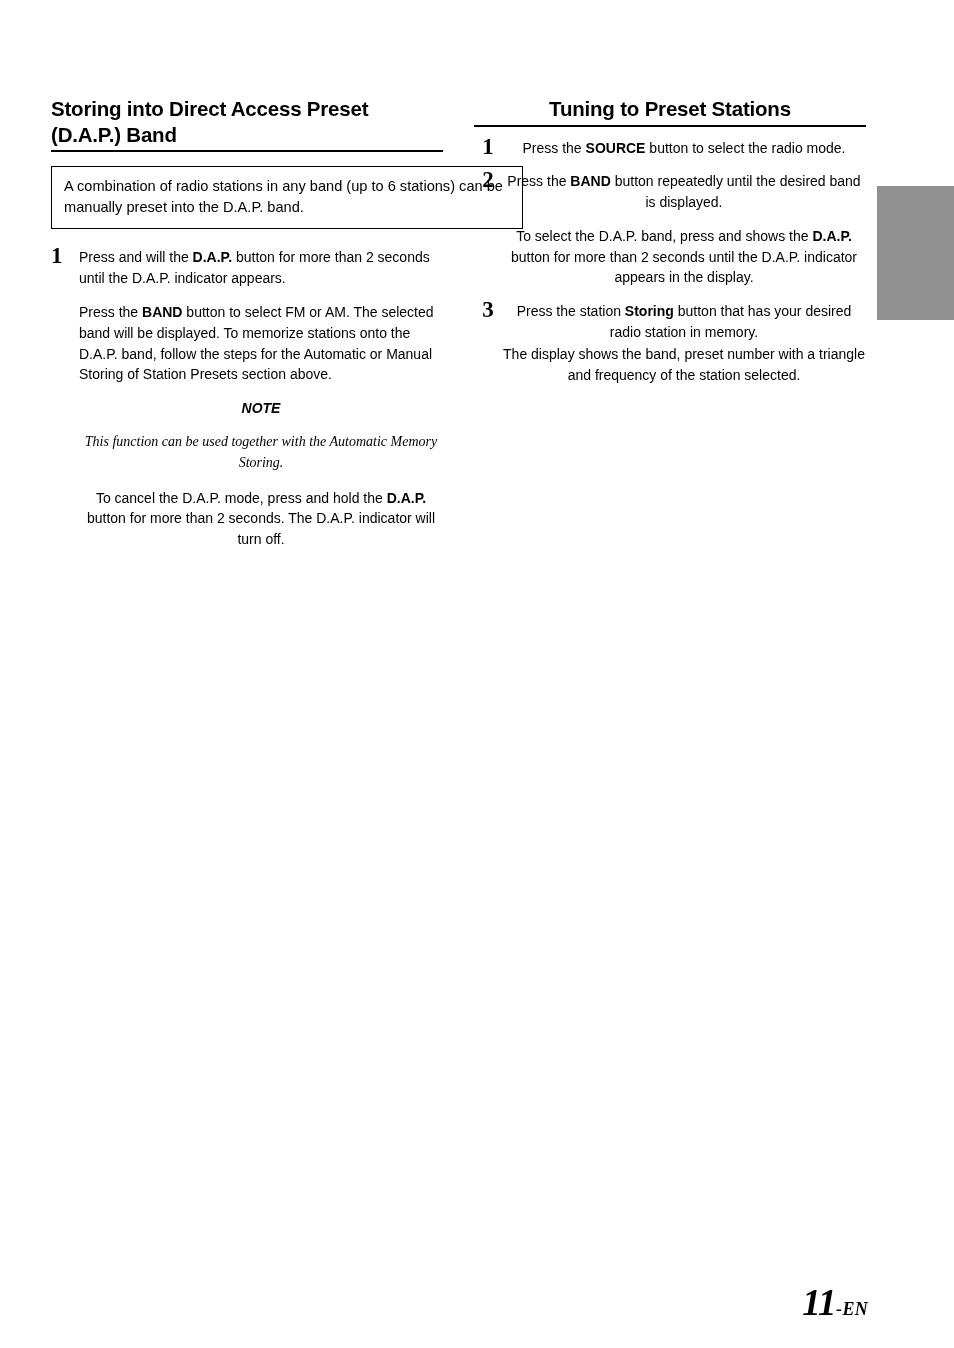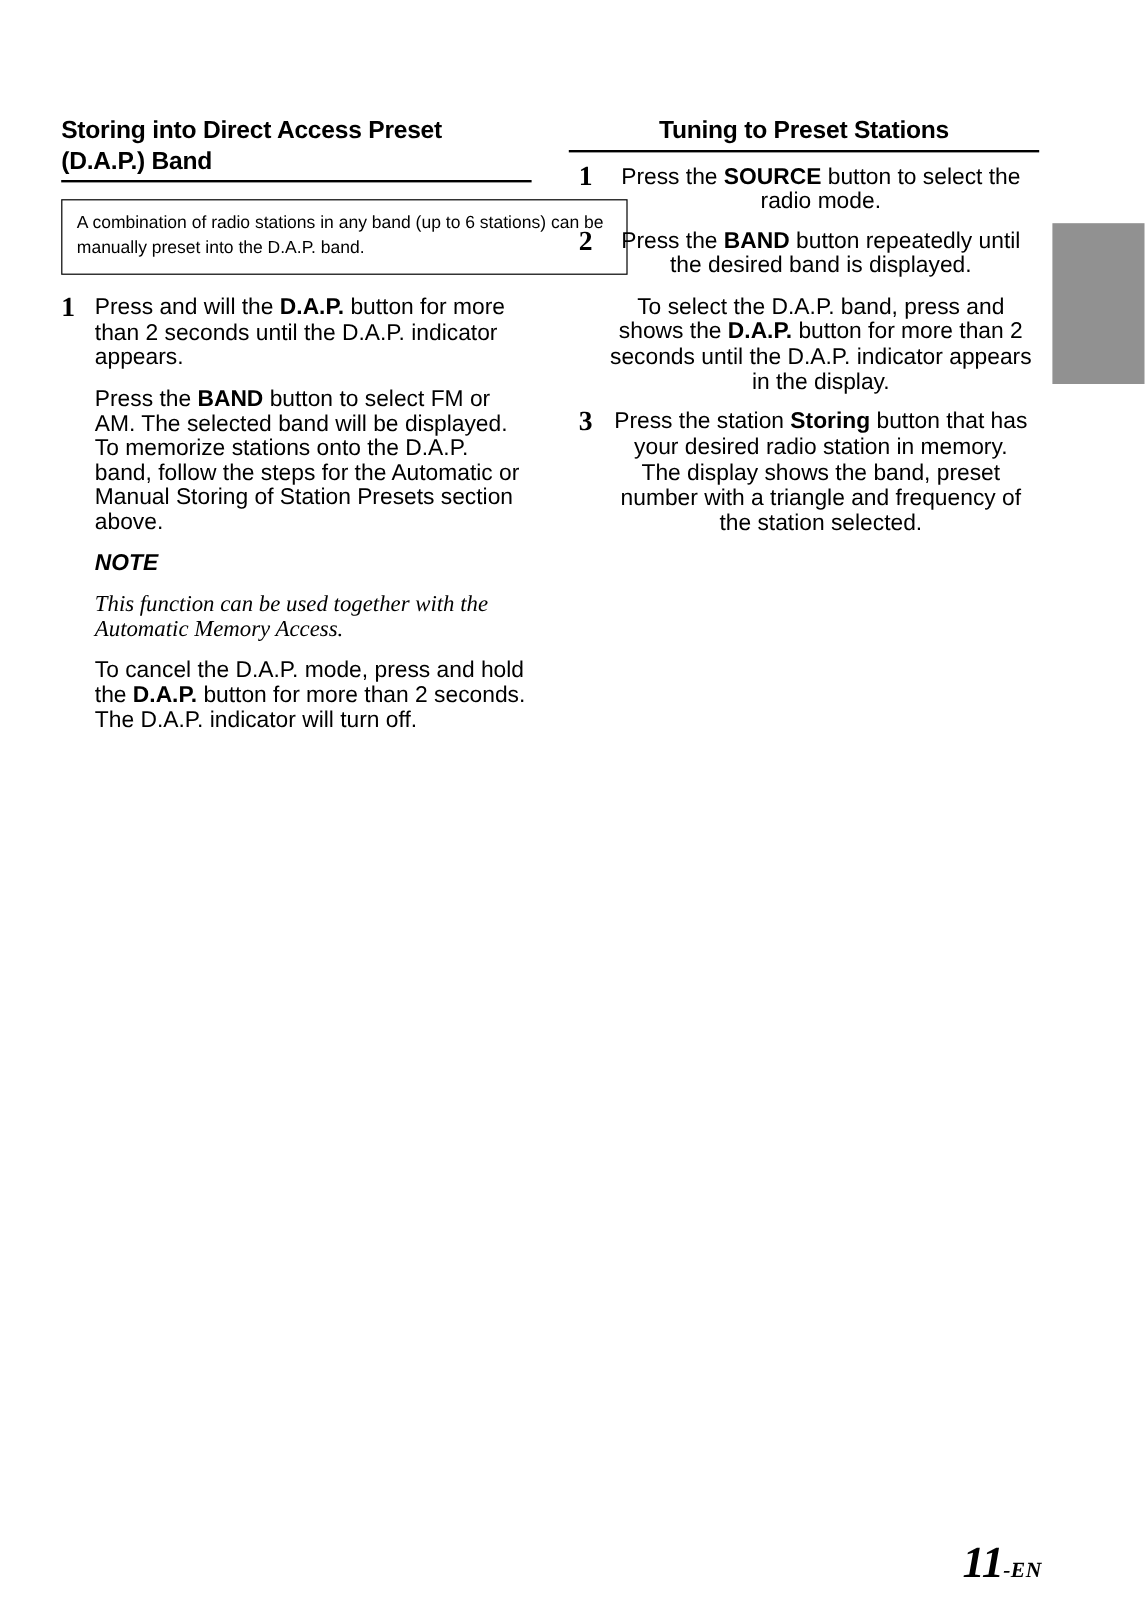--- a/index.html
+++ b/index.html
@@ -84,35 +84,36 @@
     width: 28px;
     flex: 0 0 28px;
     margin-top: -2px;
   }
   .step-body {
     flex: 1 1 auto;
   }
   .step-body p,
   .indent-block p {
     margin: 0;
-    font-size: 19px;
+    font-size: 14px;
     line-height: 20.6px;
   }
   .step-body p + p,
   .indent-block p + p {
     margin-top: 14px;
   }
   .step-body p.run-on,
   .indent-block p.run-on {
     margin-top: 2px;
   }
 
   
   .indent-block {
     margin-left: 28px;
+    text-align: center;
   }
 
   
   .note-label {
     font-family: "Liberation Sans", sans-serif;
     font-weight: bold;
     font-style: italic;
     font-size: 14.2px;
     line-height: 19px;
     margin: 14px 0 1px 0;
@@ -167,21 +168,21 @@
     <div class="step">
       <div class="step-num">1</div>
       <div class="step-body">
         <p><span>Press and will the </span><b>D.A.P.</b><span> button for more than 2 seconds until the D.A.P. indicator appears.</span></p>
         <p><span>Press the </span><b>BAND</b><span> button to select FM or AM. The selected band will be displayed. To memorize stations onto the D.A.P. band, follow the steps for the Automatic or Manual Storing of Station Presets section above.</span></p>
       </div>
     </div>
 
     <div class="indent-block">
       <p class="note-label">NOTE</p>
-      <p class="note-text">This function can be used together with the Automatic Memory Access.</p>
+      <p class="note-text">This function can be used together with the Automatic Memory Storing.</p>
       <p><span>To cancel the D.A.P. mode, press and hold the </span><b>D.A.P.</b><span> button for more than 2 seconds. The D.A.P. indicator will turn off.</span></p>
     </div>
   </div>
 
   <div class="col col-right">
     <h2 class="section-heading">Tuning to Preset Stations</h2>
     <hr class="heading-rule tight">
 
     <div class="step">
       <div class="step-num">1</div>

